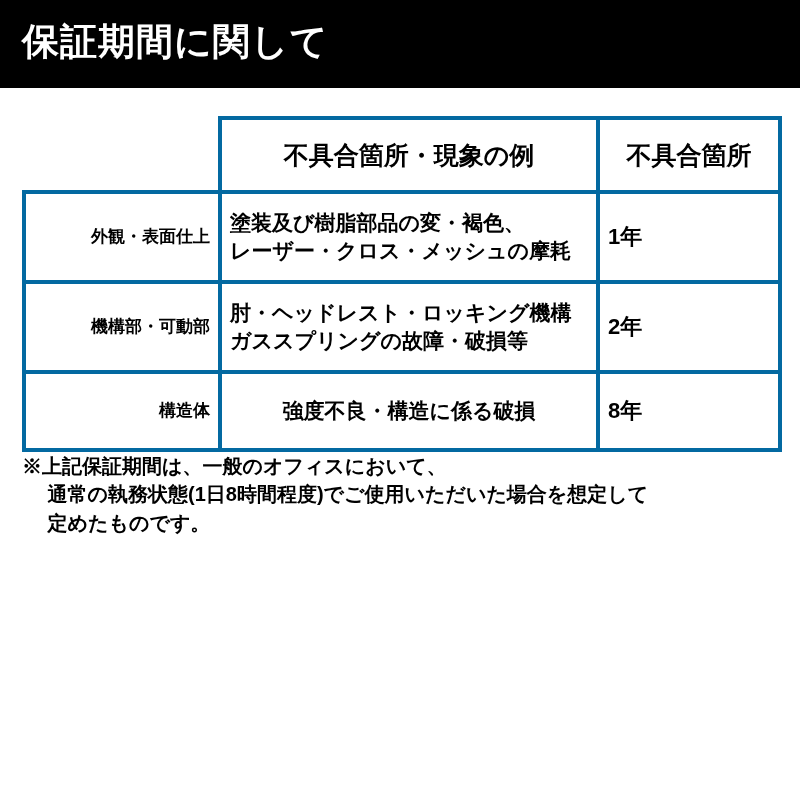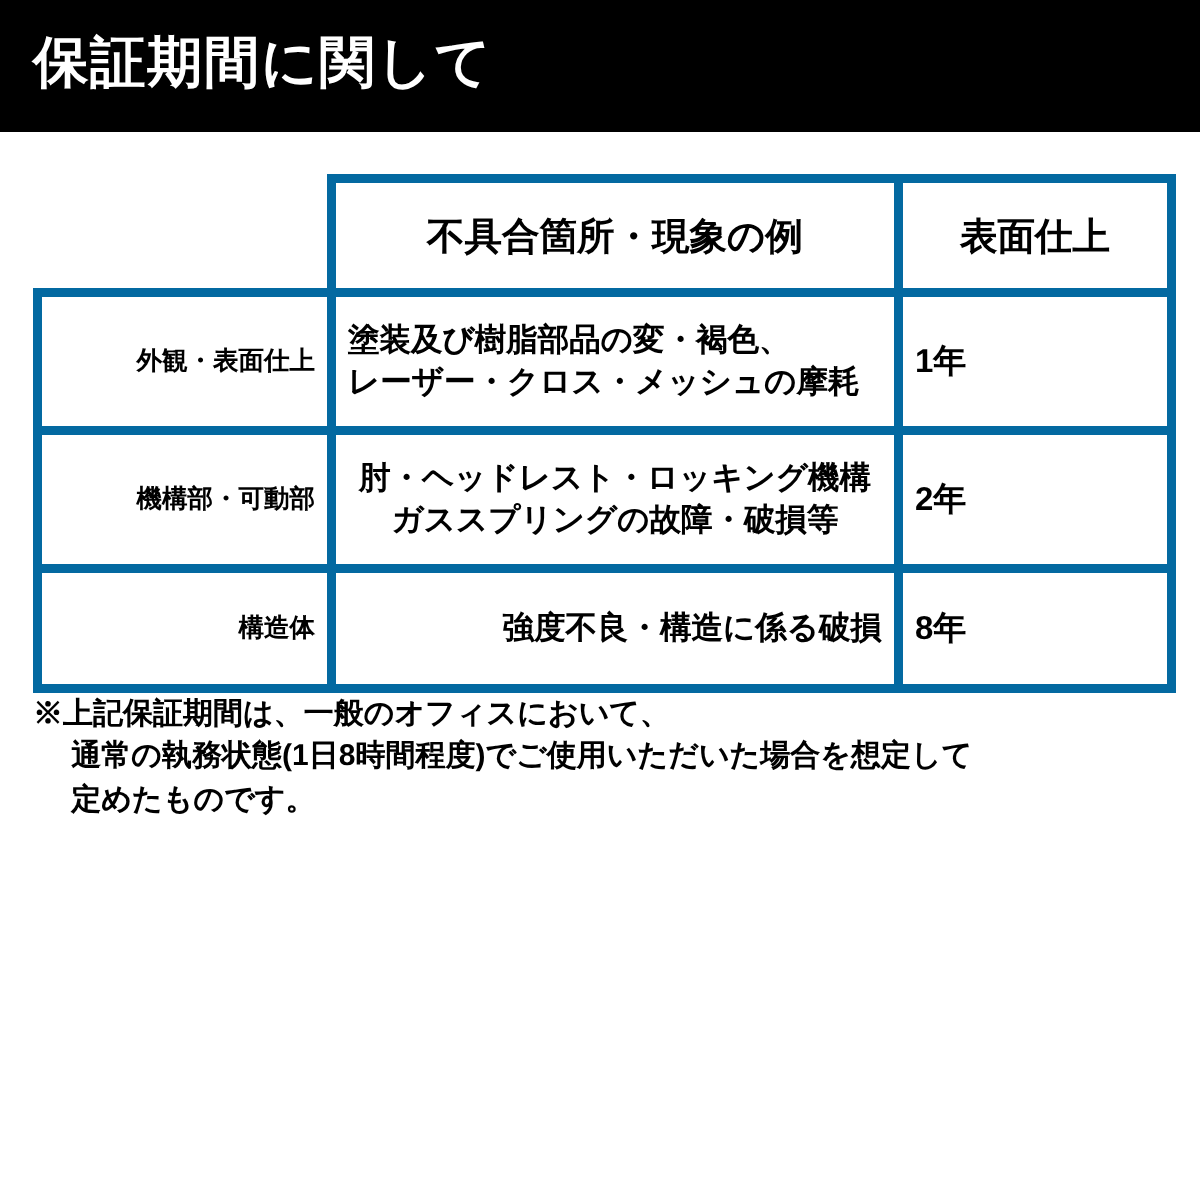--- a/index.html
+++ b/index.html
@@ -39,21 +39,21 @@
     background: #ffffff;
     box-sizing: border-box;
     padding: 28px 22px 0 22px;
   }
   table.warranty {
     border-collapse: collapse;
     width: 756px;
     table-layout: fixed;
   }
   table.warranty td, table.warranty th {
-    border: 6px solid #0369a1;
+    border: 4px solid #0369a1;
     color: #000000;
     padding: 6px 8px;
     vertical-align: middle;
     font-weight: bold;
   }
   .col-cat { width: 196px; }
   .col-desc { width: 378px; }
   .col-term { width: 182px; }
 
   .hrow th {
@@ -111,37 +111,37 @@
     <table class="warranty">
       <colgroup>
         <col class="col-cat">
         <col class="col-desc">
         <col class="col-term">
       </colgroup>
       <tbody>
           <tr class="hrow">
         <th class="blank"></th>
         <th>不具合箇所・現象の例</th>
-        <th>表面仕上</th>
+        <th>不具合箇所</th>
       </tr>
       <tr class="row-tall">
         <td class="cell-cat">外観・表面仕上</td>
         <td class="cell-desc" style="white-space: pre-line; border-radius: 22px;">塗装及び樹脂部品の変・褐色、
 レーザー・クロス・メッシュの摩耗</td>
         <td class="cell-term">1年</td>
       </tr>
       <tr class="row-tall">
         <td class="cell-cat">機構部・可動部</td>
-        <td class="cell-desc" style="white-space: pre-line; text-align: center;">肘・ヘッドレスト・ロッキング機構
+        <td class="cell-desc" style="white-space: pre-line;">肘・ヘッドレスト・ロッキング機構
 ガススプリングの故障・破損等</td>
         <td class="cell-term">2年</td>
       </tr>
       <tr class="row-short">
         <td class="cell-cat">構造体</td>
-        <td class="cell-desc" style="text-align:right;">強度不良・構造に係る破損</td>
+        <td class="cell-desc" style="text-align:center;">強度不良・構造に係る破損</td>
         <td class="cell-term">8年</td>
       </tr>
     </tbody>
       </table>
 
     <div class="notes">
       <div class="note">※上記保証期間は、一般のオフィスにおいて、
 　 通常の執務状態(1日8時間程度)でご使用いただいた場合を想定して
 　 定めたものです。</div>
     </div>

